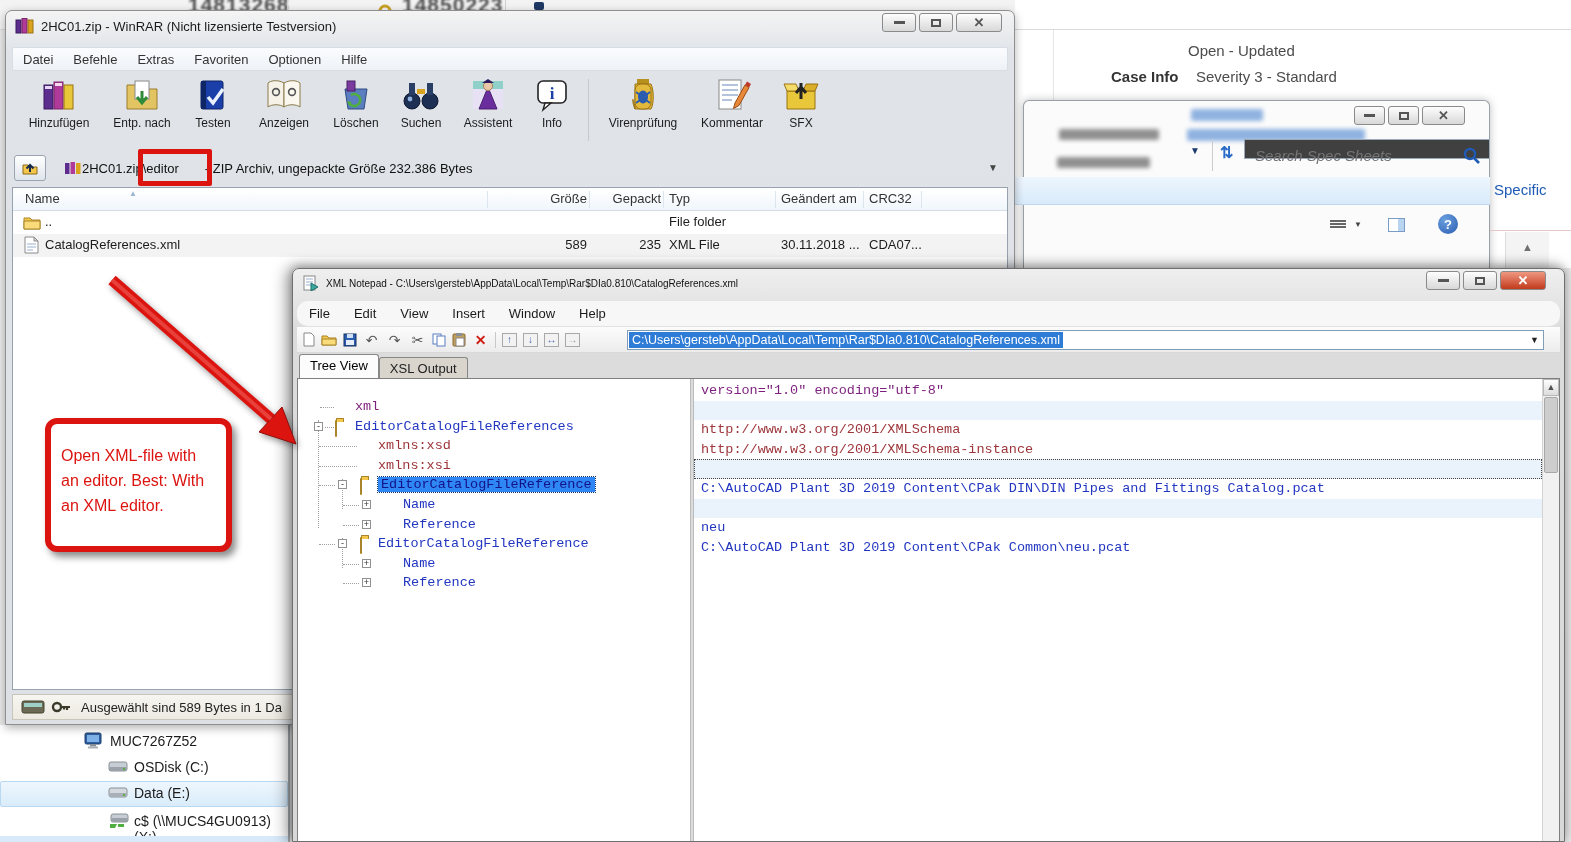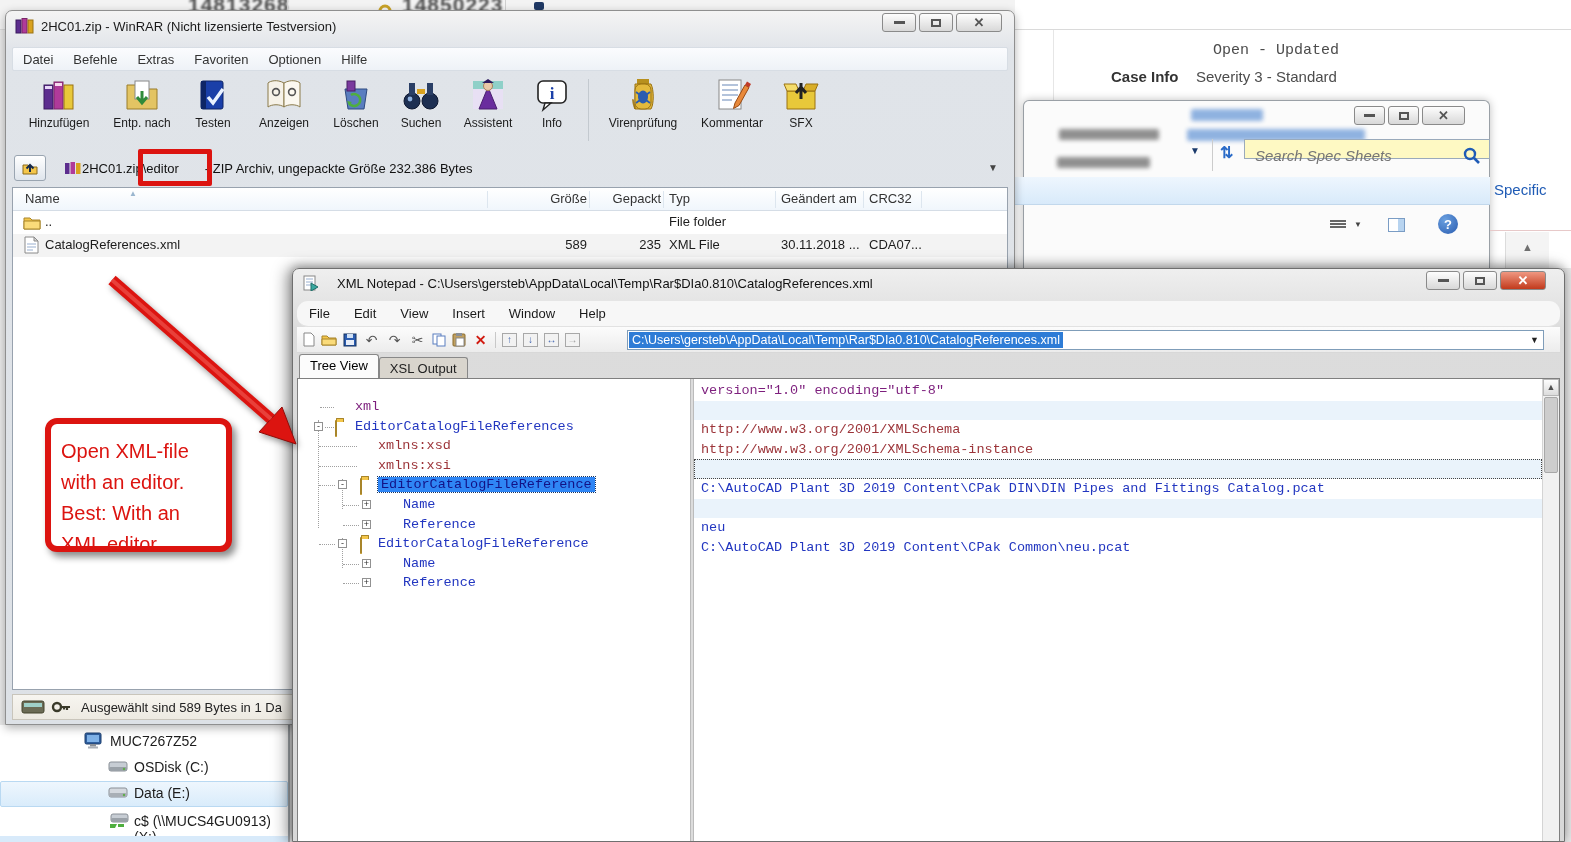--- a/index.html
+++ b/index.html
@@ -19,21 +19,21 @@
   .subwin { position:absolute; left:8px; top:70px; width:467px; height:168px; background:#fbfbfb; border:1px solid #9aa0a6; border-bottom:none; border-radius:6px 6px 0 0; box-shadow:0 0 8px rgba(0,0,0,.25); }
   .capbtn { height:19px; border:1px solid #8a8a8a; border-radius:3px; background:linear-gradient(#fdfdfd,#d8d8d8); display:flex; align-items:center; justify-content:center; color:#555; }
   .capbtn.red { background:linear-gradient(#ef9781,#c23a1c); color:#fff; }
   .glyph-min { width:11px; height:3px; background:#555; display:inline-block; }
   .glyph-max { width:10px; height:8px; border:2px solid #555; display:inline-block; }
   .capbtn.red .x { color:#fff; font-size:13px; font-weight:bold; }
   .capbtn .x { font-size:13px; font-weight:bold; }
   .blob { position:absolute; filter:blur(2.2px); border-radius:2px; }
   .blob.blue { background:#8fb2e0; }
   .blob.dark { background:#909090; }
-  .searchbox { position:absolute; left:220px; top:38px; width:246px; height:20px; border:1px solid #9aaabb; background:#fef9c3; }
+  .searchbox { position:absolute; left:220px; top:38px; width:246px; height:20px; border:1px solid #9aaabb; background:#404040; }
   .searchbox input { position:absolute; left:10px; top:4px; width:190px; height:23px; border:none; outline:none; font-style:italic; font-size:15px; color:#8a8a8a; font-family:"Liberation Sans", sans-serif; background:transparent; }
   .band { position:absolute; left:0; top:147px; width:475px; height:28px; background:linear-gradient(#eef6fe,#d8eafa); border-bottom:1px solid #c2d8ec; }
   .specific { position:absolute; left:479px; top:151px; color:#1f5bb5; }
   .help-circ { position:absolute; left:423px; top:184px; width:20px; height:20px; border-radius:50%; background:radial-gradient(circle at 35% 30%, #6aa0e0, #2a5cb0); color:#fff; font-weight:bold; font-size:13px; display:flex; align-items:center; justify-content:center; }
   .panel-ic { position:absolute; left:373px; top:188px; width:17px; height:14px; border:1px solid #7a9cc4; background:#fff; }
   .panel-ic::after { content:""; position:absolute; right:0; top:0; width:6px; height:12px; background:#b8d4f0; }
   .list-ic { position:absolute; left:315px; top:189px; width:16px; height:13px; }
   .list-ic i { display:block; height:2px; margin:1px 0; background:#666; }
   .divider-pink { position:absolute; left:475px; top:200px; width:81px; height:1px; background:#e7c9c9; }
   .scrollzone { position:absolute; left:490px; top:202px; width:44px; height:36px; background:#f4f4f4; border-left:1px solid #dcdcdc; color:#707070; font-size:11px; text-align:center; padding-top:9px; }
@@ -66,21 +66,21 @@
   .wr-row { position:absolute; left:0; right:0; height:23px; font-size:13px; color:#1c1c1c; }
   .cell { position:absolute; top:3px; white-space:nowrap; }
   .c-size { left:480px; width:94px; text-align:right; }
   .c-pack { left:582px; width:66px; text-align:right; }
   .c-typ { left:656px; } .c-mod { left:768px; } .c-crc { left:856px; }
   .wr-status { position:absolute; left:6px; right:6px; top:683px; height:26px; background:linear-gradient(#f7f5f0,#edeae2); border:1px solid #c9c5bb; display:flex; align-items:center; padding-left:8px; font-size:13px; color:#222; }
 
   
   .xmlnp { position:absolute; left:292px; top:268px; width:1273px; height:574px; background:linear-gradient(#efefef,#dcdcdc 60px,#d8d8d8); border:1px solid #6f6f6f; border-radius:7px 7px 0 0; box-shadow:-5px 0 16px rgba(0,0,0,.4), 0 -2px 10px rgba(0,0,0,.25); z-index:20; }
   .xn-title { position:absolute; left:0; top:0; right:0; height:28px; display:flex; align-items:center; padding-left:10px; }
-  .xn-title .txt { font-size:13px; color:#111; margin-left:18px; }
+  .xn-title .txt { font-size:10px; color:#111; margin-left:7px; }
   .xn-menu { position:absolute; left:4px; right:4px; top:32px; height:26px; background:#f7f7f7; border-bottom:1px solid #e2e2e2; display:flex; align-items:center; font-size:13px; color:#1a1a1a;border-radius:11px; }
   .xn-menu span { padding:0 12px; }
   .xn-tools { position:absolute; left:4px; right:4px; top:58px; height:26px; background:linear-gradient(#fcfcfc,#ececec); border-bottom:1px solid #d8d8d8; display:flex; align-items:center; padding-left:6px; gap:6px; font-size:14px; }
   .ti { width:17px; text-align:center; color:#555; } .ti.red { color:#d11a10; font-weight:bold; }
   .navbox { width:15px; height:14px; border:1px solid #a8a8a8; background:#f2f2f2; font-size:10px; color:#3a5fae; display:flex; align-items:center; justify-content:center; }
   .navbox.dis { color:#9a9a9a; }
   .xn-combo { position:absolute; left:330px; right:16px; top:3px; height:20px; background:#fff; border:1px solid #7f9db9; font-size:12.5px; display:flex; align-items:center; }
   .xn-combo .sel { background:#2e7cd6; color:#fff; padding:1px 3px; margin-left:1px; white-space:nowrap; overflow:hidden; }
   .xn-combo .dd { position:absolute; right:4px; top:4px; font-size:9px; color:#222; }
   .xn-tabs { position:absolute; left:4px; right:4px; top:84px; height:25px; display:flex; align-items:flex-end; padding-left:2px; }
@@ -109,21 +109,21 @@
   .doth { position:absolute; border-top:1px dotted #a0a0a0; height:0; }
   .rpanel { position:absolute; left:396px; right:17px; top:0; bottom:0; padding-top:2px; overflow:hidden; }
   .vrow { height:19.6px; padding:2px 0 0 7px; white-space:nowrap; overflow:hidden; }
   .vrow.bandr { background:#eaf3fb; }
   .vrow.selr { background:#eaf3fb; outline:1px dotted #444; outline-offset:-1px; }
   .vscroll { position:absolute; right:0; top:0; width:17px; bottom:0; background:#f1f1f1; border-left:1px solid #d4d4d4; }
   .vs-up { height:17px; background:linear-gradient(#fdfdfd,#dcdcdc); border:1px solid #b8b8b8; font-size:9px; color:#505050; text-align:center; line-height:15px; font-family:"Liberation Sans",sans-serif; }
   .vs-thumb { position:absolute; left:1px; right:1px; top:18px; height:76px; background:#cdcdcd; border:1px solid #a8a8a8; border-radius:2px; }
 
   
-  .note-box { position:absolute; left:45px; top:418px; width:187px; height:134px; background:#fff; border:6px solid #dc1410; border-radius:12px; box-shadow:4px 5px 7px rgba(0,0,0,.45); padding:12px 10px; color:#dc1410; font-size:20px; line-height:1.55; z-index:40; }
+  .note-box { position:absolute; left:45px; top:418px; width:187px; height:134px; background:#fff; border:6px solid #dc1410; border-radius:12px; box-shadow:4px 5px 7px rgba(0,0,0,.45); padding:20px 10px; color:#dc1410; font-size:16px; line-height:1.55; z-index:40; }
   .arrow-svg { position:absolute; left:100px; top:268px; z-index:41; filter:drop-shadow(2px 3px 3px rgba(0,0,0,.4)); }
 </style>
 </head>
 <body>
 
 <div class="top-strip">
   <div class="ts-white"></div>
   <div class="ts-num" style="left:188px;">14813268</div>
   <div class="ts-sep" style="left:287px;"></div>
   <svg class="abs" style="left:374px;top:3px;" width="22" height="25">
@@ -135,21 +135,21 @@
   <div class="ts-sep" style="left:505px;"></div>
   <svg class="abs" style="left:527px;top:0;" width="24" height="24">
     <rect x="7" y="2" width="10" height="8" rx="2" fill="#1f3864"></rect>
     <rect x="5" y="10" width="14" height="3" fill="#16294a"></rect>
     <path d="M12 13 l2 8 h-4 z" fill="#1f3864"></path>
   </svg>
 </div>
 
 <div class="bg-right">
   <div class="vline"></div>
-  <div class="abs" style="left:198px;top:12px;font-family:Liberation Mono, monospace;">Open - Updated</div>
+  <div class="abs" style="left:173px;top:12px;">Open - Updated</div>
   <div class="abs" style="left:96px;top:38px;font-weight:bold;color:#333;">Case Info</div>
   <div class="abs" style="left:181px;top:38px;">Severity 3 - Standard</div>
 
   <div class="subwin">
     <div class="caps" style="top:5px;right:24px;">
       <div class="capbtn" style="width:31px;">
           <span class="glyph-min"></span>
         </div>
       <div class="capbtn" style="width:31px;">
           <span class="glyph-max"></span>

